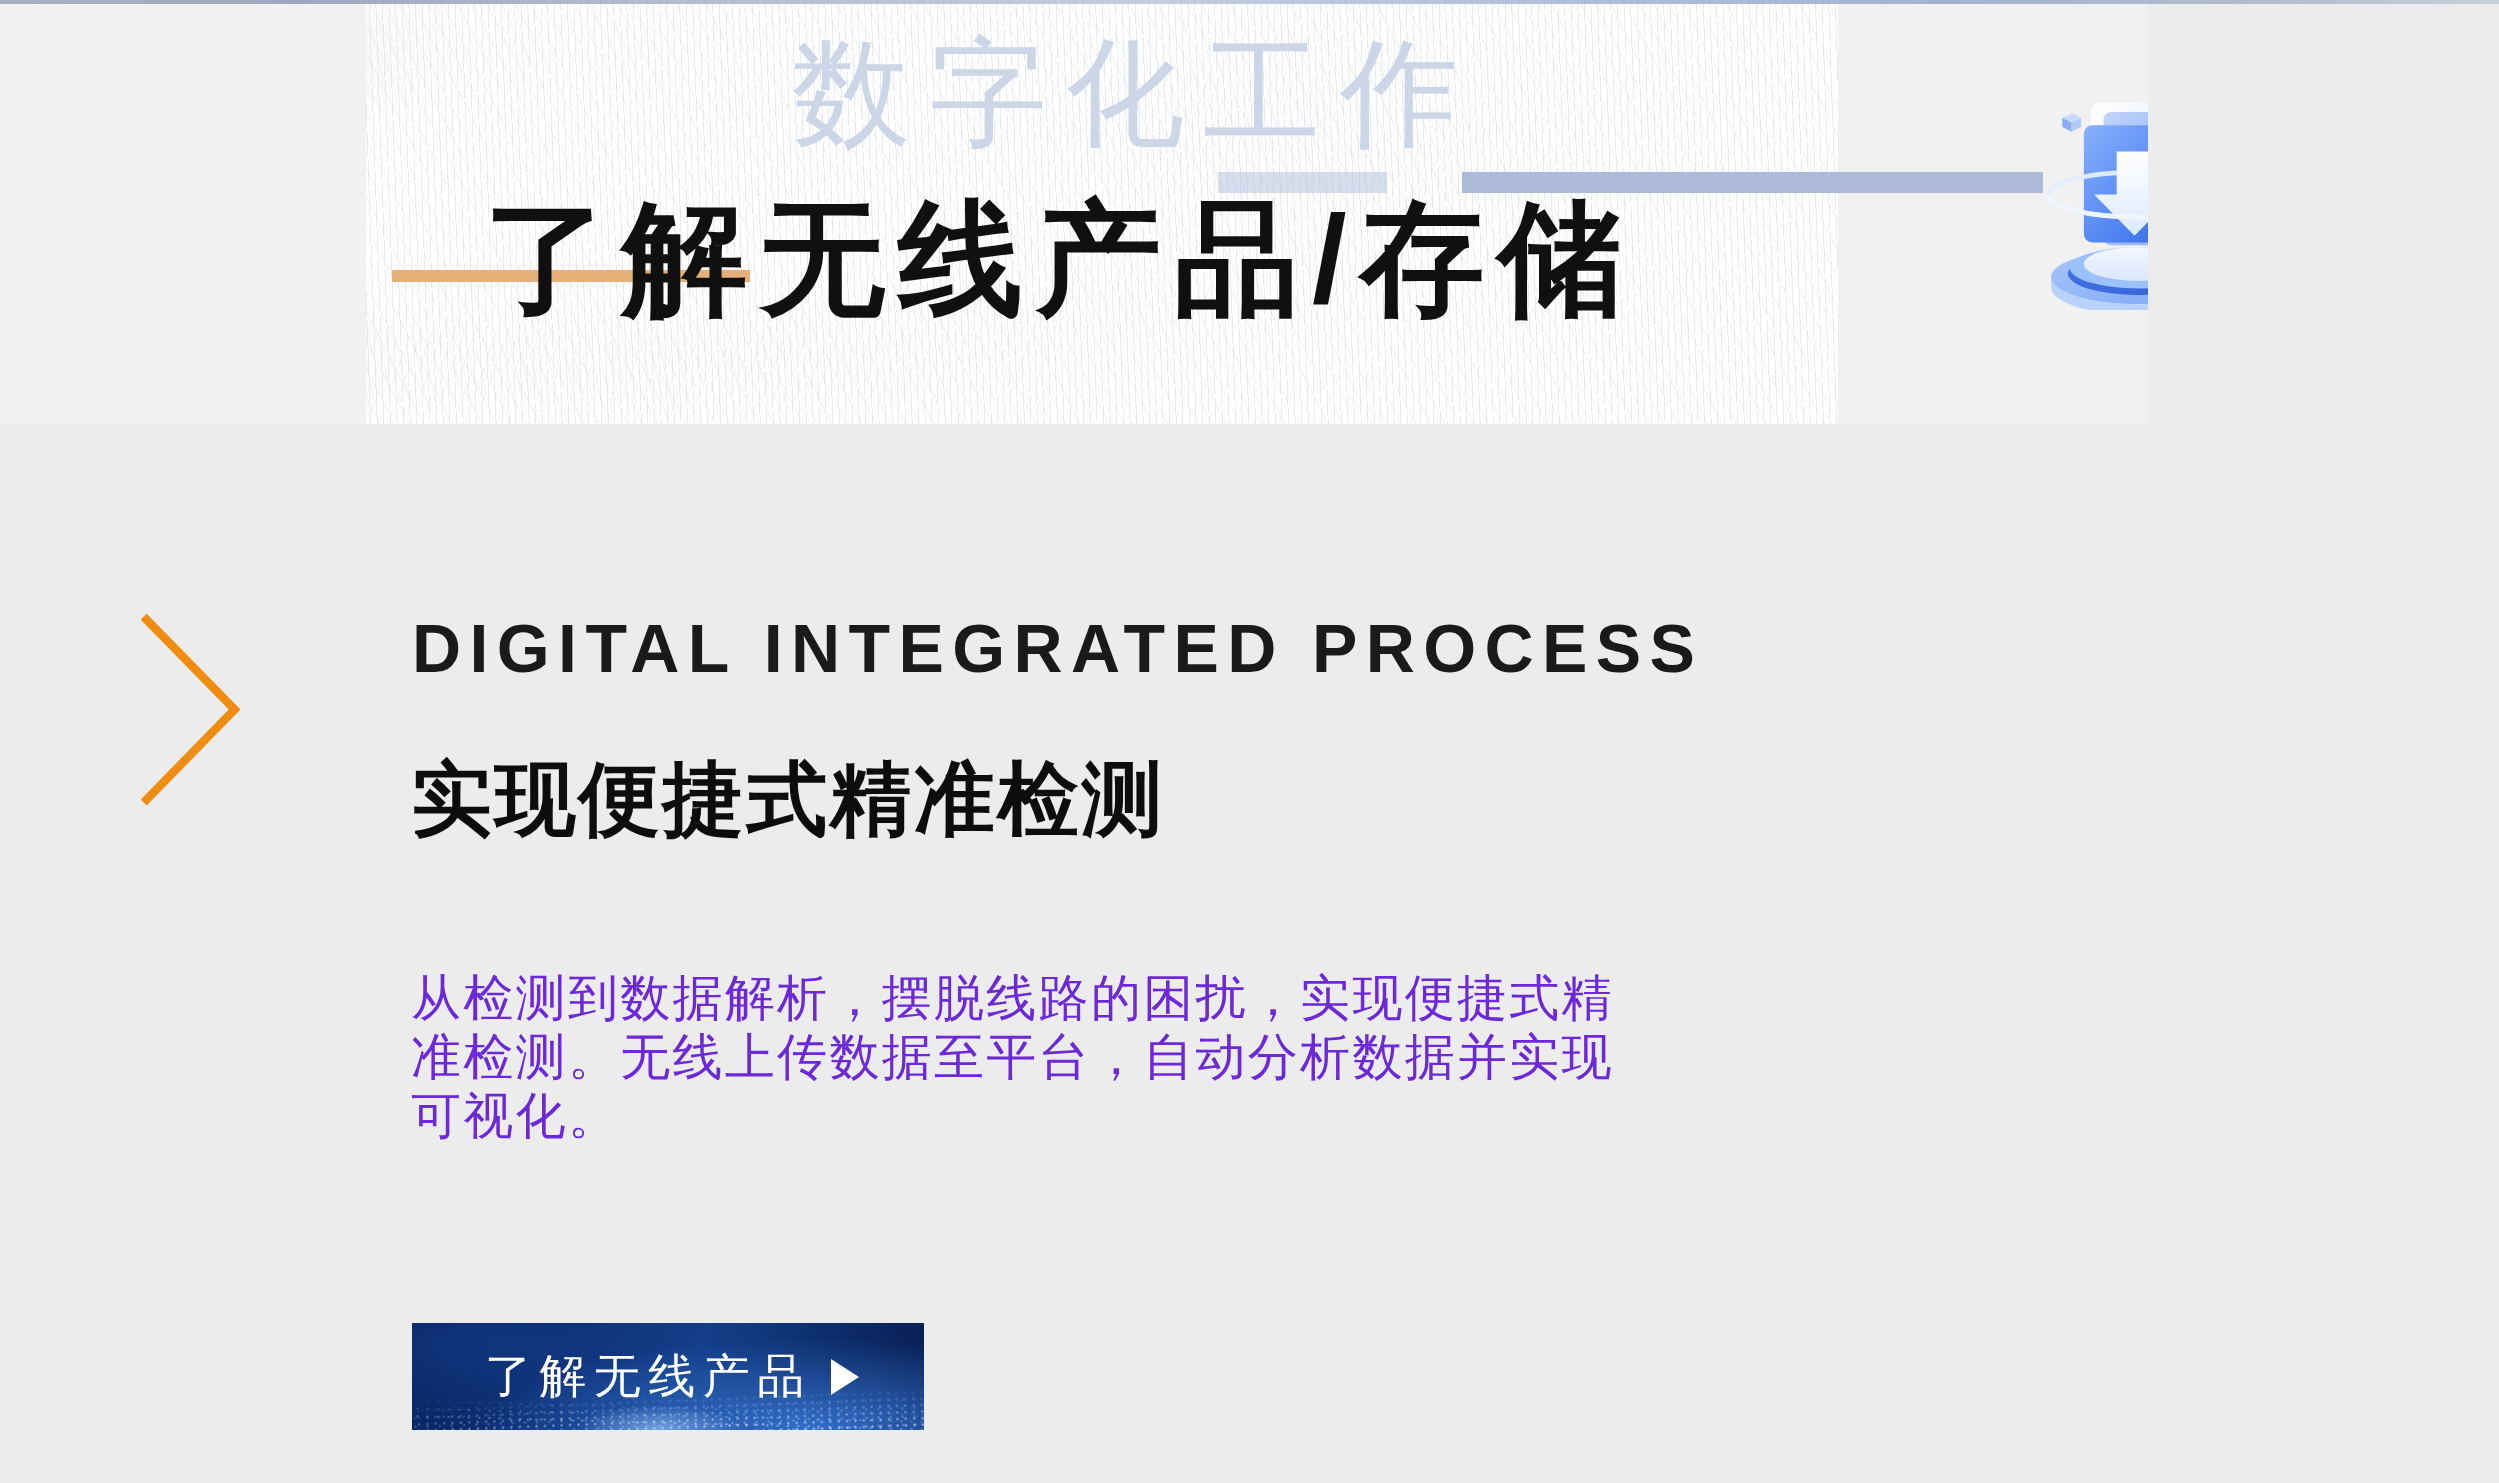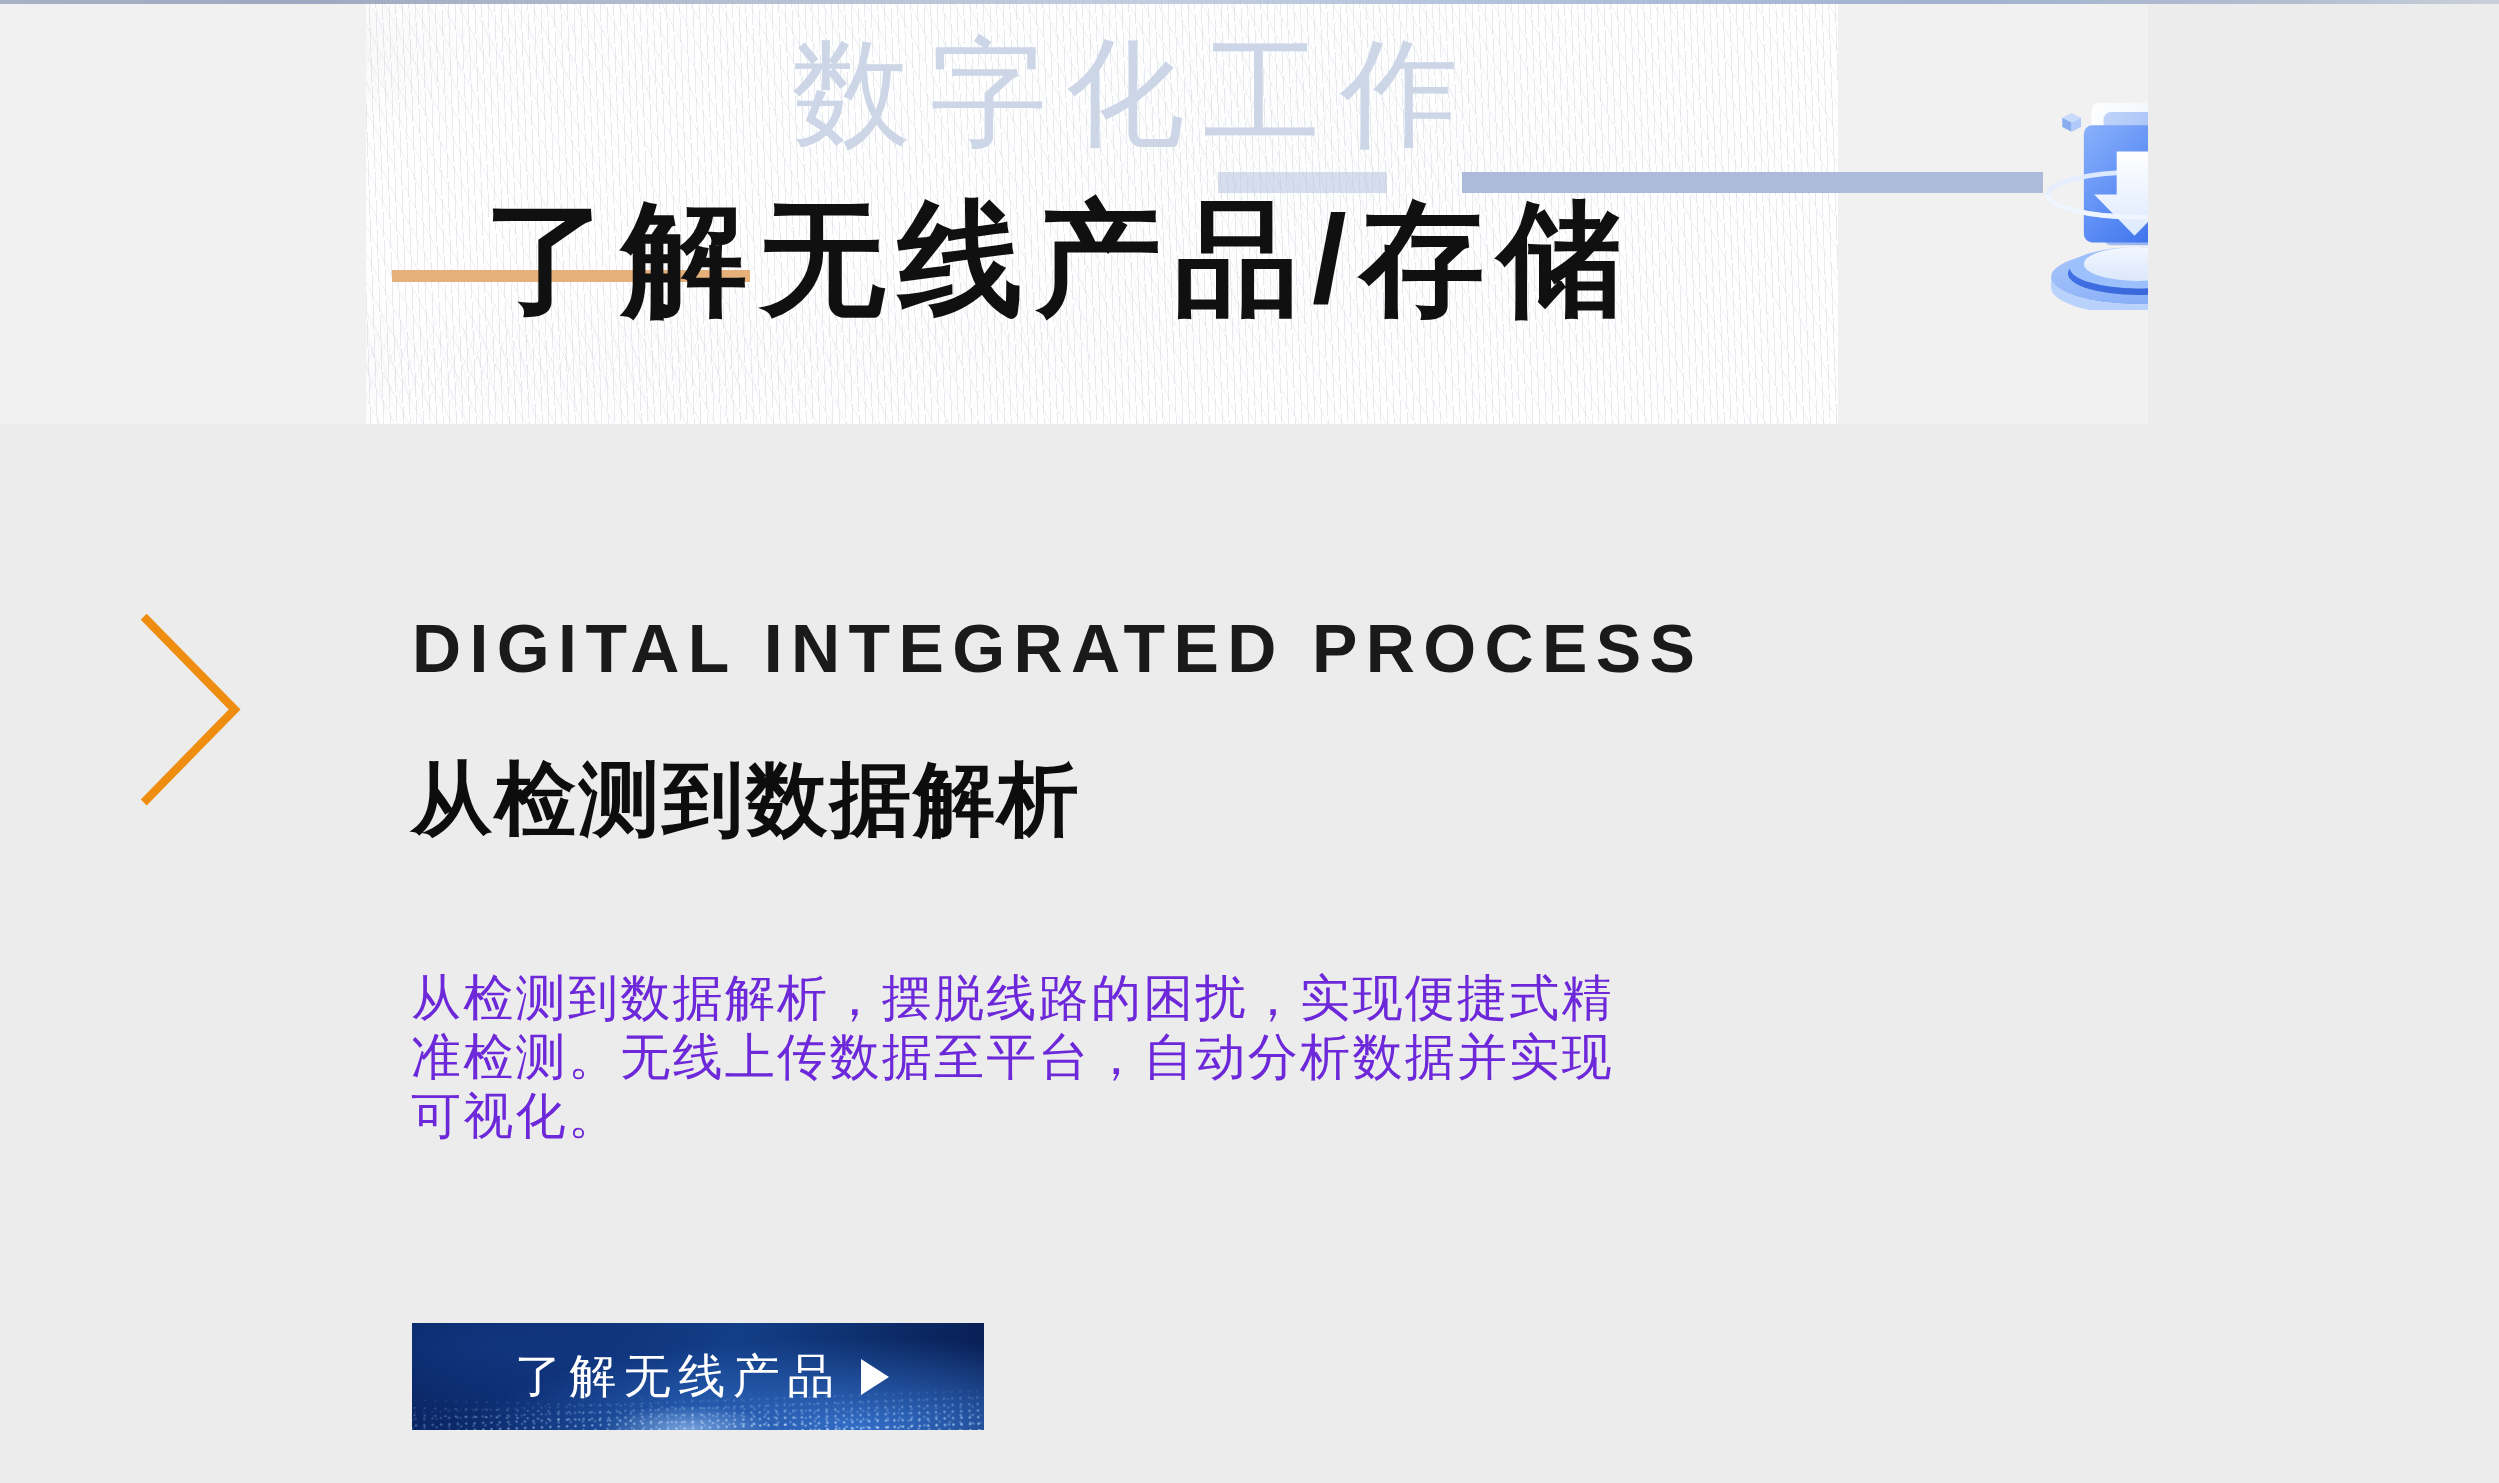--- a/index.html
+++ b/index.html
@@ -226,21 +226,21 @@
     font-weight: 400;
     color: #6d28d9;
     z-index: 8;
   }
 
   
   .cta {
     position: absolute;
     left: 412px;
     top: 1323px;
-    width: 572px;
+    width: 512px;
     height: 107px;
     z-index: 9;
     border: none;
     padding: 0;
     cursor: pointer;
     overflow: hidden;
     background:
       radial-gradient(120% 150% at 78% 96%, rgba(56,120,214,.85) 0%, rgba(56,120,214,0) 55%),
       radial-gradient(90% 120% at 18% 20%, rgba(18,55,130,.85) 0%, rgba(18,55,130,0) 60%),
       linear-gradient(118deg, #08225e 0%, #0d2f74 28%, #134089 52%, #0c2a66 78%, #071a4d 100%);
@@ -407,21 +407,21 @@
   <main class="body-area"></main>
 
   <div class="chevron">
     <svg viewBox="0 0 110 205" xmlns="http://www.w3.org/2000/svg" aria-hidden="true">
       <polyline points="6,6 100,102 6,198" fill="none" stroke="#ef8d11" stroke-width="9" stroke-linecap="square" stroke-linejoin="miter"></polyline>
     </svg>
   </div>
 
   <div class="eyebrow">DIGITAL INTEGRATED PROCESS</div>
 
-  <h2 class="headline">从检测到数据解析</h2>
+  <h2 class="headline">实现便捷式精准检测</h2>
 
   <p class="paragraph">从检测到数据解析，摆脱线路的困扰，实现便捷式精准检测。无线上传数据至平台，自动分析数据并实现可视化。</p>
 
   <button class="cta">
     <span class="cta-glow"></span>
     <span class="cta-wave"></span>
     <span class="cta-wave2"></span>
     <span class="cta-inner">
       <span class="cta-label">了解无线产品</span>
       <span class="cta-arrow"></span>

